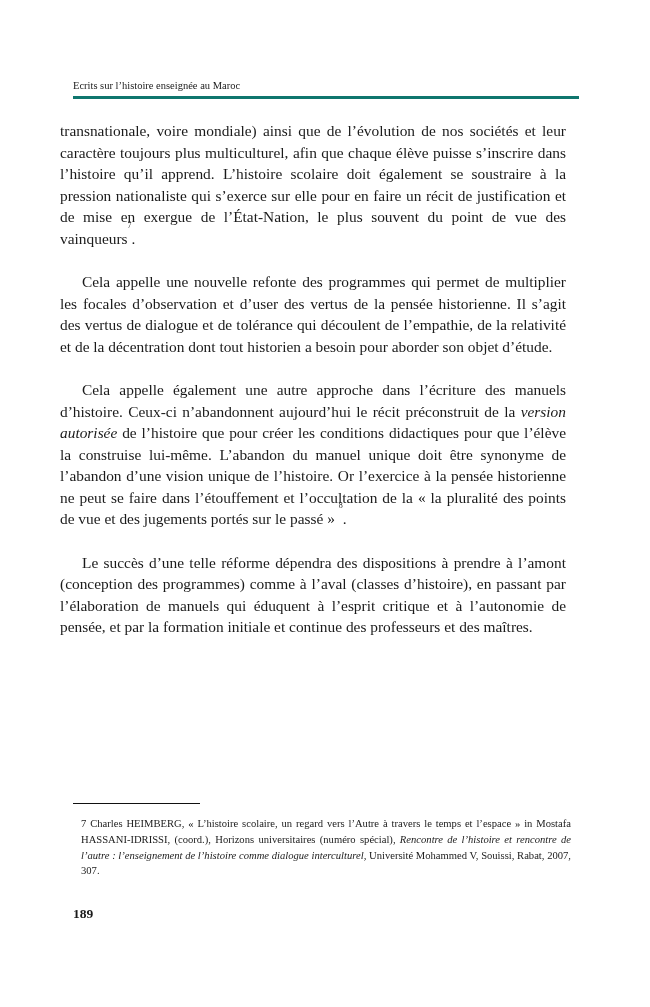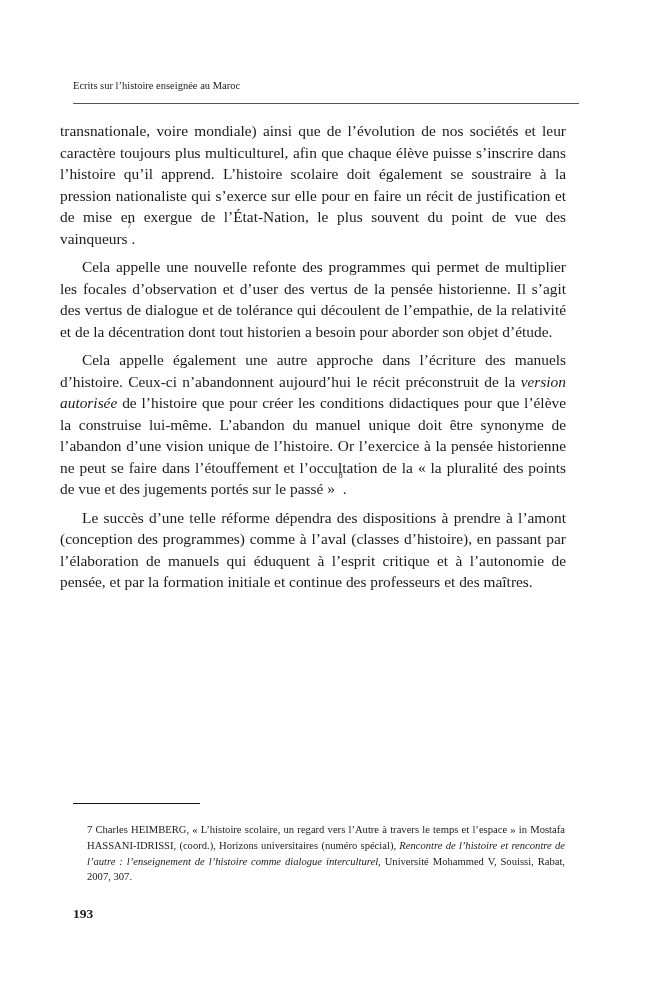--- a/index.html
+++ b/index.html
@@ -1,41 +1,41 @@
 <!DOCTYPE html>
 <html><head>
   <meta charset="utf-8">
   <style>
     html, body { margin: 0; padding: 0; background: #ffffff; }
     body { width: 650px; height: 1007px; position: relative; overflow: hidden;
            font-family: "Liberation Serif", "DejaVu Serif", serif; color: #1a1a1a; }
     .running-head { position: absolute; left: 73px; top: 80px; width: 506px;
-                    font-size: 10.5px; padding-bottom: 12px; border-bottom: 1px solid #0f766e; }
+                    font-size: 10.5px; padding-bottom: 5px; border-bottom: 3px solid #0f766e; }
     .body-text { position: absolute; left: 60px; top: 120px; width: 506px;
                  font-size: 15.4px; line-height: 21.5px; text-align: justify; }
     .body-text p { margin: 0; }
-    .body-text p.indent { text-indent: 22px; margin-top: 7px; }
+    .body-text p.indent { text-indent: 22px; margin-top: 22px; }
     sup { font-size: 8px; vertical-align: top; position: relative; top: -2px; line-height: 0; }
     .footnote-rule { position: absolute; left: 73px; top: 803px; width: 127px; border-top: 1px solid #111; }
     .footnotes { position: absolute; left: 73px; top: 808px; width: 506px;
                  font-size: 10.6px; line-height: 15.8px; text-align: justify; }
-    .footnotes p { margin: 14px; }
+    .footnotes p { margin: 8px; }
     .page-number { position: absolute; left: 73px; top: 906px; font-size: 13.5px; font-weight: bold; }
   </style>
 </head>
 <body>
 
 <div class="running-head">Ecrits sur l’histoire enseignée au Maroc</div>
 
 <div class="body-text">
   <p><span>transnationale, voire mondiale) ainsi que de l’évolution de nos sociétés et leur caractère toujours plus multiculturel, afin que chaque élève puisse s’inscrire dans l’histoire qu’il apprend. L’histoire scolaire doit également se soustraire à la pression nationaliste qui s’exerce sur elle pour en faire un récit de justification et de mise en exergue de l’État-Nation, le plus souvent du point de vue des vainqueurs</span><sup>7</sup><span>.</span></p>
   <p class="indent"><span>Cela appelle une nouvelle refonte des programmes qui permet de multiplier les focales d’observation et d’user des vertus de la pensée historienne. Il s’agit des vertus de dialogue et de tolérance qui découlent de l’empathie, de la relativité et de la décentration dont tout historien a besoin pour aborder son objet d’étude.</span></p>
   <p class="indent"><span>Cela appelle également une autre approche dans l’écriture des manuels d’histoire. Ceux-ci n’abandonnent aujourd’hui le récit préconstruit de la </span><i>version autorisée</i><span> de l’histoire que pour créer les conditions didactiques pour que l’élève la construise lui-même. L’abandon du manuel unique doit être synonyme de l’abandon d’une vision unique de l’histoire. Or l’exercice à la pensée historienne ne peut se faire dans l’étouffement et l’occultation de la « la pluralité des points de vue et des jugements portés sur le passé » </span><sup>8</sup><span>.</span></p>
   <p class="indent"><span>Le succès d’une telle réforme dépendra des dispositions à prendre à l’amont (conception des programmes) comme à l’aval (classes d’histoire), en passant par l’élaboration de manuels qui éduquent à l’esprit critique et à l’autonomie de pensée, et par la formation initiale et continue des professeurs et des maîtres.</span></p>
 </div>
 
 <div class="footnote-rule"></div>
 
 <div class="footnotes">
   <p><span>7</span><span> Charles HEIMBERG, « L’histoire scolaire, un regard vers l’Autre à travers le temps et l’espace » in Mostafa HASSANI-IDRISSI, (coord.), Horizons universitaires (numéro spécial), </span><i>Rencontre de l’histoire et rencontre de l’autre : l’enseignement de l’histoire comme dialogue interculturel,</i><span> Université Mohammed V, Souissi, Rabat, 2007, 307.</span></p>
 </div>
 
-<div class="page-number">193</div>
+<div class="page-number">189</div>
 
 </body></html>

